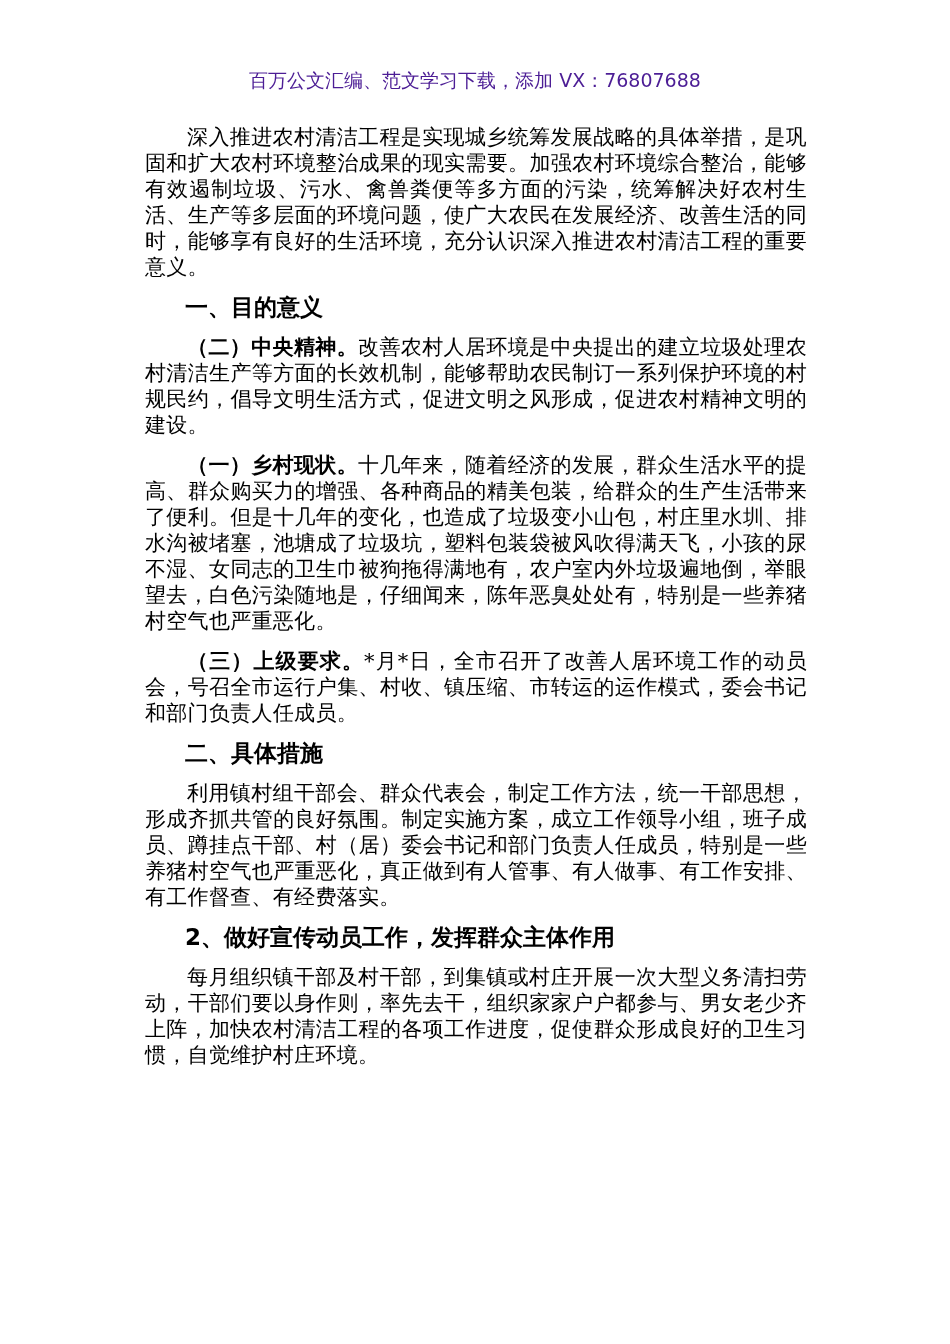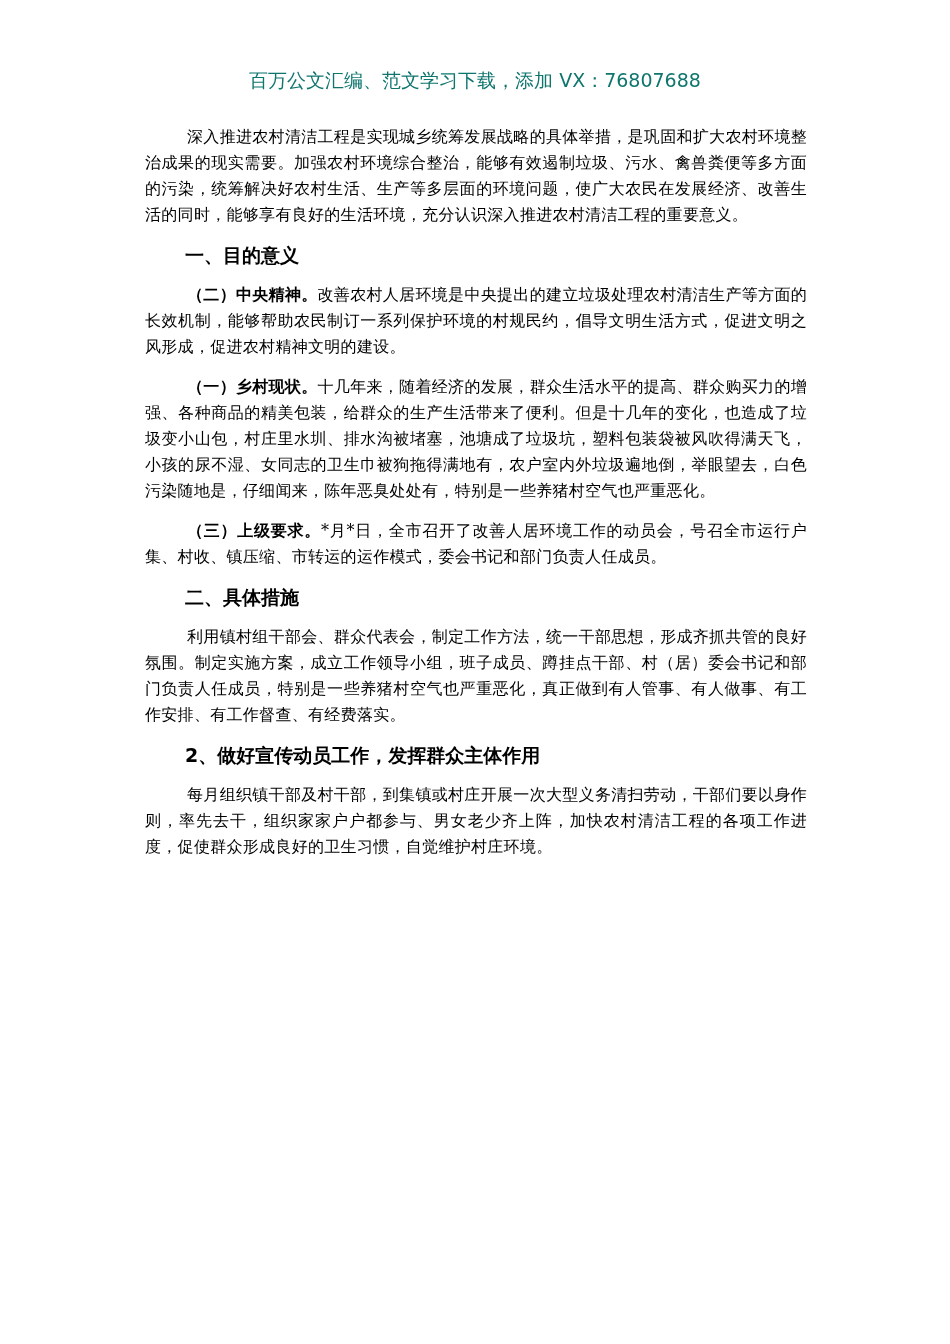--- a/index.html
+++ b/index.html
@@ -16,41 +16,41 @@
       color: #000000;
     }
     .watermark {
       position: absolute;
       top: 68px;
       left: 0;
       width: 950px;
       text-align: center;
       font-family: "DejaVu Sans", "Liberation Sans", sans-serif;
       font-size: 19px;
-      color: #0f766e;
+      color: #4c1d95;
       letter-spacing: 0px;
     }
     .page {
       position: absolute;
       top: 124px;
       left: 145px;
       width: 662px;
     }
     .p {
-      font-size: 16px;
+      font-size: 21px;
       line-height: 26px;
       text-indent: 42px;
       text-align: justify;
       margin: 0 0 14px 0;
       letter-spacing: 0.3px;
     }
     .h {
       font-family: "DejaVu Sans", "Liberation Sans", sans-serif;
       font-weight: bold;
-      font-size: 19px;
+      font-size: 23px;
       line-height: 26px;
       text-indent: 40px;
       margin: 0 0 14px 0;
     }
     .lead {
       font-family: "DejaVu Sans", "Liberation Sans", sans-serif;
       font-weight: bold;
     }
   </style>
 </head>

